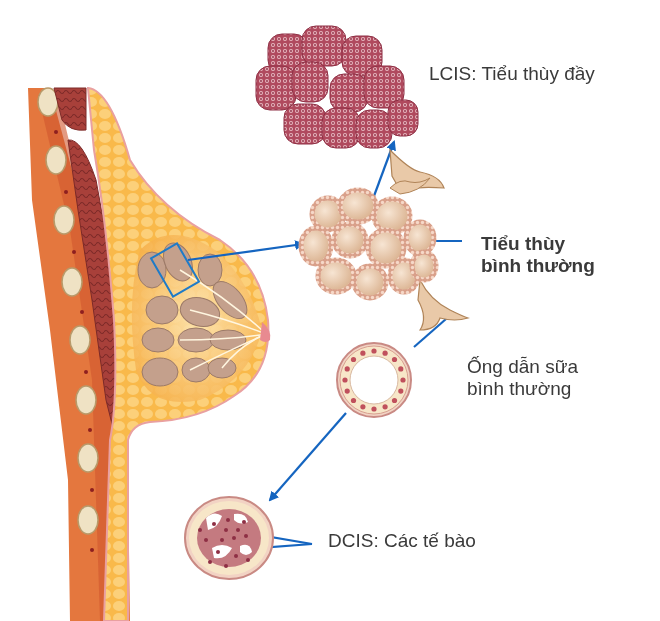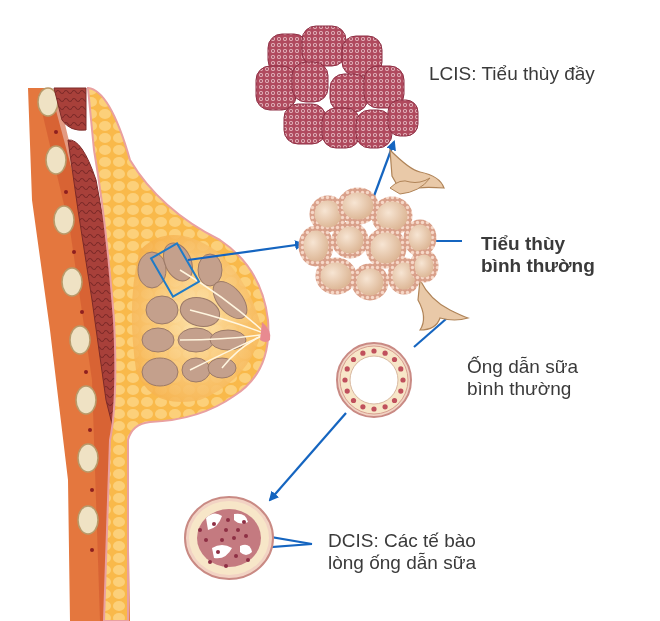--- a/index.html
+++ b/index.html
@@ -216,14 +216,13 @@
 <div class="label" id="lbl-lobule">
   <div>Tiểu thùy</div>
   <div>bình thường</div>
 </div>
 <div class="label" id="lbl-duct">
   <div>Ống dẫn sữa</div>
   <div>bình thường</div>
 </div>
 <div class="label" id="lbl-dcis">
   <div>DCIS: Các tế bào</div>
-  <div>lòng ống dẫn sữa</div>
 </div>
 
 </body></html>

